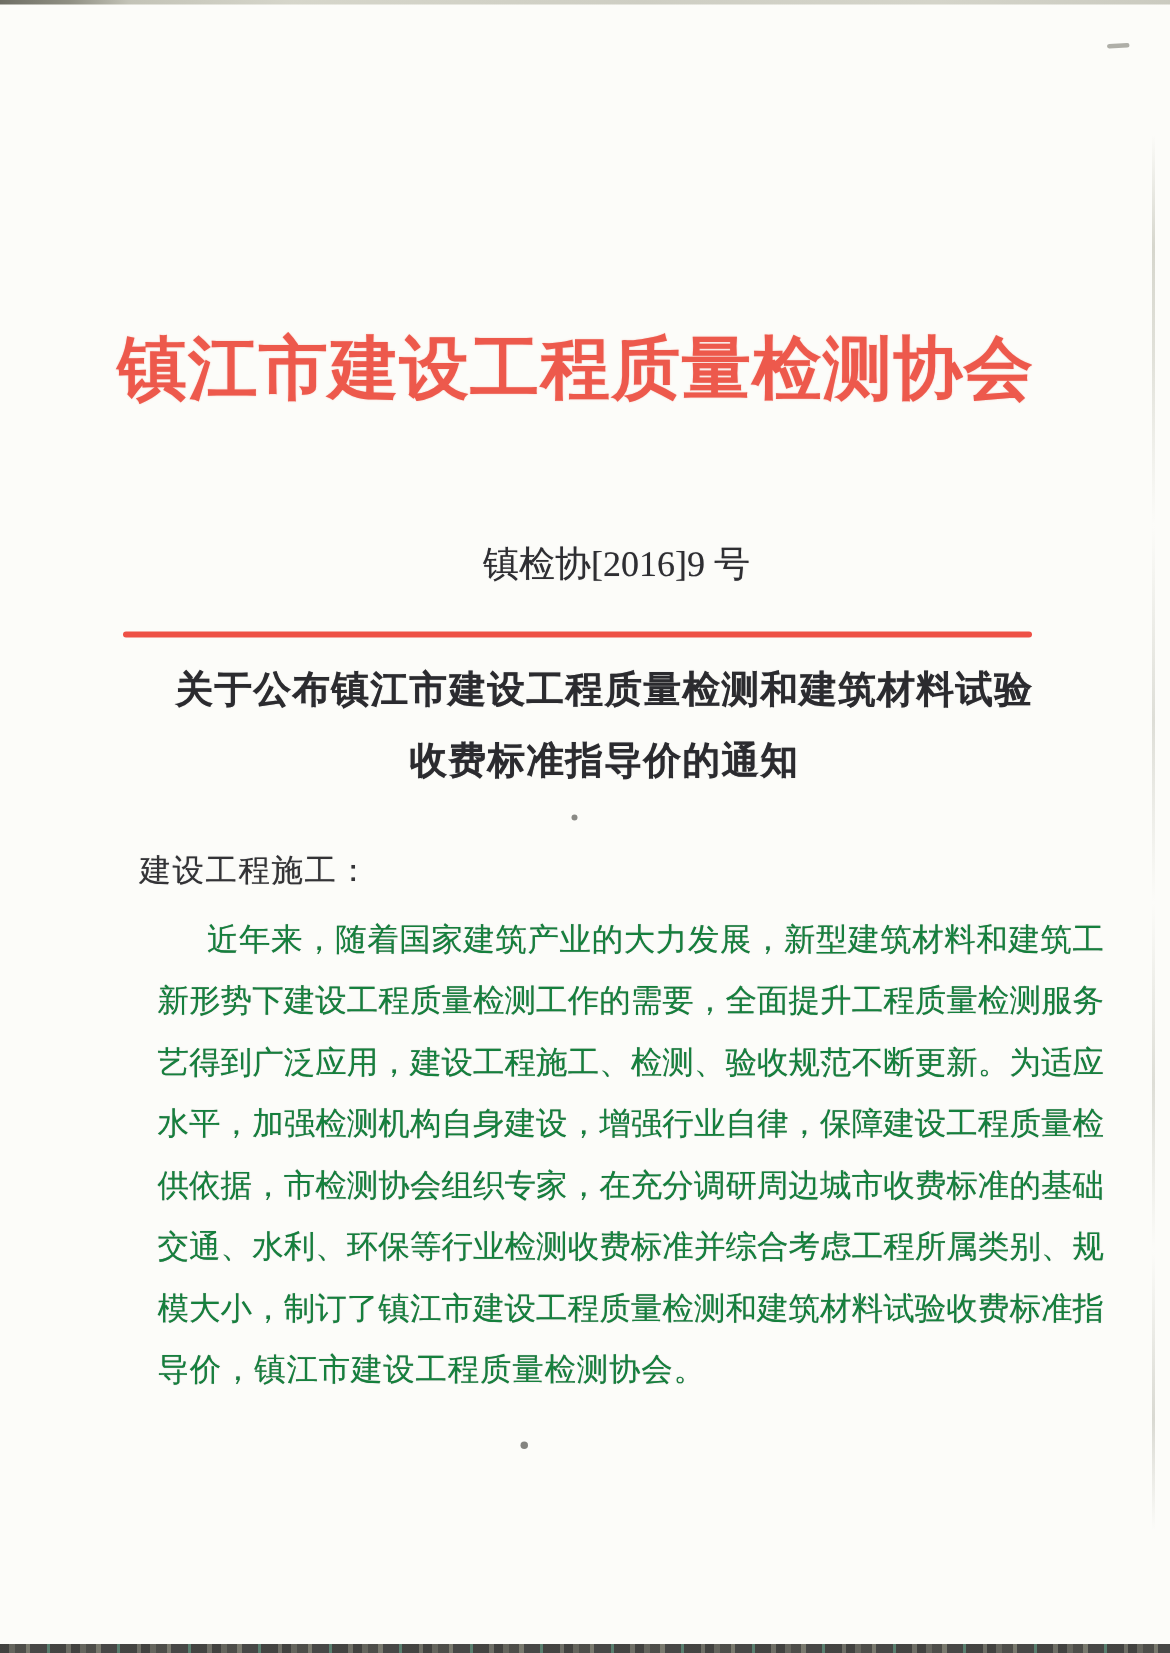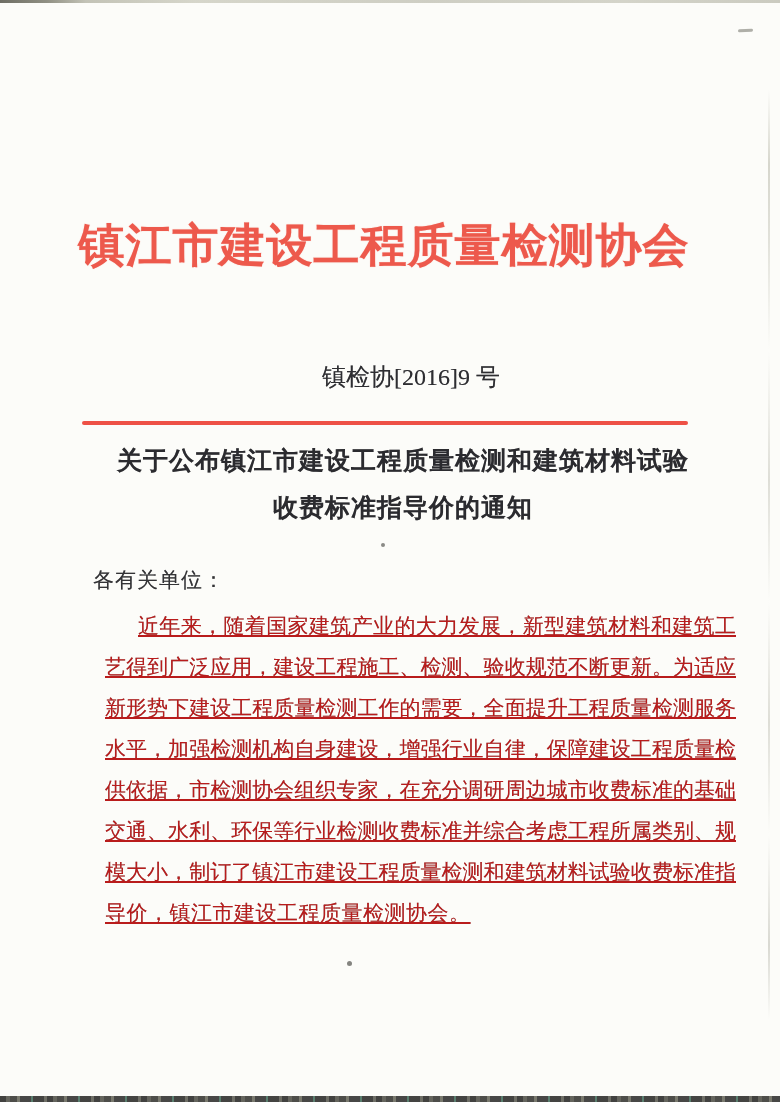--- a/index.html
+++ b/index.html
@@ -112,26 +112,26 @@
 
   <div class="doc-number">镇检协[2016]9 号</div>
 
   <div class="red-divider" style="background: rgb(238, 81, 70);"></div>
 
   <div class="notice-title">
     <div>关于公布镇江市建设工程质量检测和建筑材料试验</div>
     <div>收费标准指导价的通知</div>
   </div>
 
-  <div class="salutation" style="color: rgb(51, 51, 54);">各有关单位：</div>
+  <div class="salutation" style="color: rgb(51, 51, 54);">建设工程施工：</div>
 
-  <div class="body-block" style="color: #b91c1c; text-decoration: underline;">
+  <div class="body-block" style="color: #15803d;">
     <div class="body-line first">近年来，随着国家建筑产业的大力发展，新型建筑材料和建筑工</div>
+    <div class="body-line">新形势下建设工程质量检测工作的需要，全面提升工程质量检测服务</div>
     <div class="body-line">艺得到广泛应用，建设工程施工、检测、验收规范不断更新。为适应</div>
-    <div class="body-line">新形势下建设工程质量检测工作的需要，全面提升工程质量检测服务</div>
     <div class="body-line">水平，加强检测机构自身建设，增强行业自律，保障建设工程质量检</div>
     <div class="body-line">供依据，市检测协会组织专家，在充分调研周边城市收费标准的基础</div>
     <div class="body-line">交通、水利、环保等行业检测收费标准并综合考虑工程所属类别、规</div>
     <div class="body-line">模大小，制订了镇江市建设工程质量检测和建筑材料试验收费标准指</div>
     <div class="body-line last">导价，镇江市建设工程质量检测协会。</div>
   </div>
 
 </div>
 
 </body></html>

